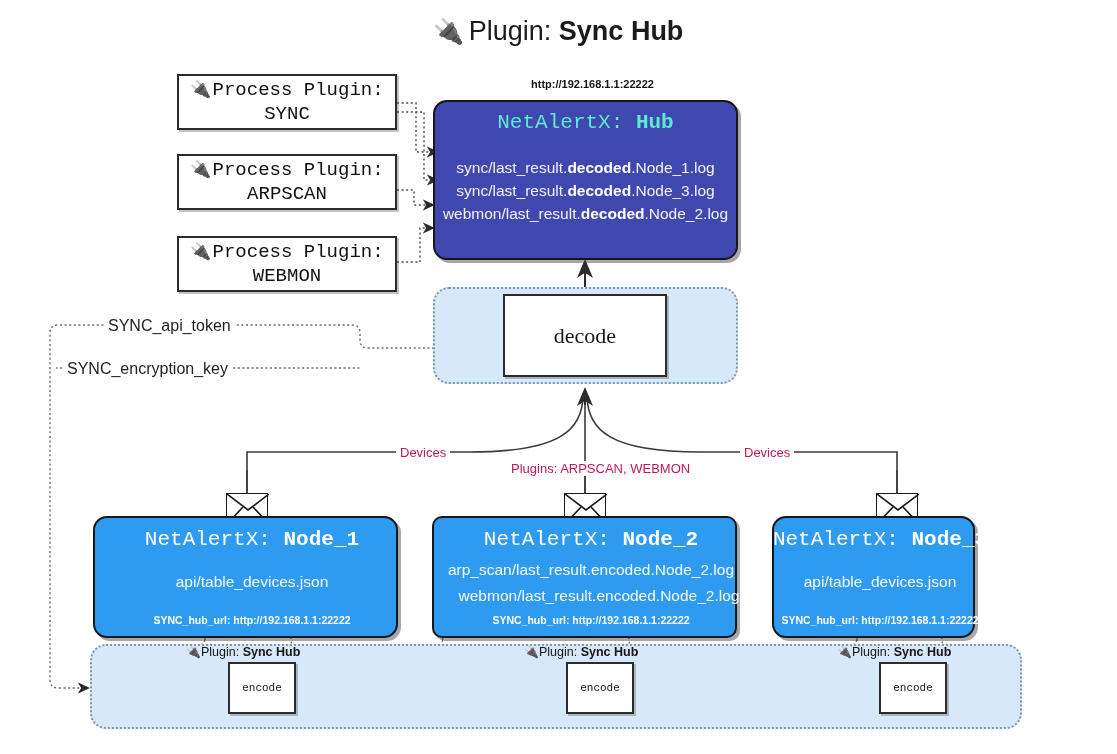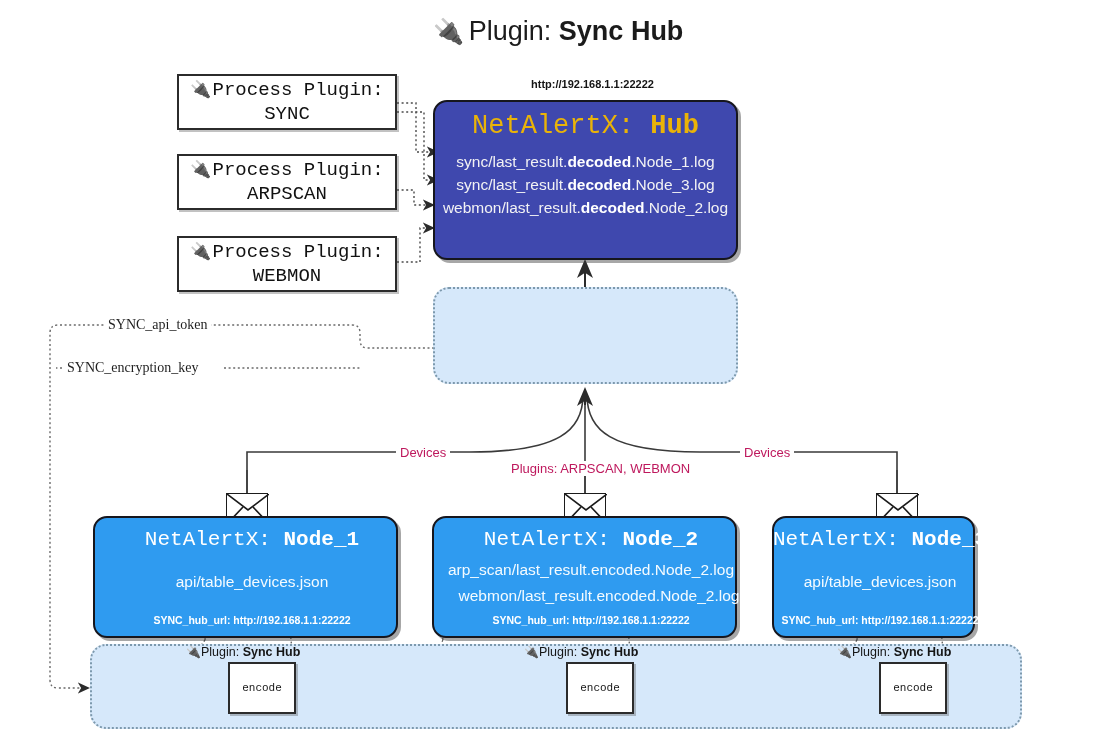--- a/index.html
+++ b/index.html
@@ -25,21 +25,21 @@
          box-shadow:2px 2px 0 rgba(80,80,80,.35);}
   .pplug .l1{white-space:nowrap;}
   .pplug .l2{white-space:nowrap;}
   .pplug .plug{font-family:"DejaVu Sans",sans-serif;font-size:17px;margin-right:1px;}
 
   
   #hub{background:#3f48ae;border:2px solid #16161d;border-radius:14px;
        box-shadow:3px 3px 0 rgba(60,60,60,.45);
        display:flex;flex-direction:column;align-items:center;padding-top:9px;}
   #hub .hub-title{font-family:"Liberation Mono","DejaVu Sans Mono",monospace;
-       font-size:27px;color:#eab308;margin-bottom:9px;white-space:nowrap;}
+       font-size:21px;color:#5eead4;margin-bottom:22px;white-space:nowrap;}
   #hub .hub-title b{font-weight:700;}
   #hub .logline{font-size:15.5px;color:#f2f2f4;white-space:nowrap;margin:2.5px 0;}
   #hub .logline b{font-weight:700;color:#ffffff;text-align:center;}
   #huburl{position:absolute;font-size:11px;color:#141414;white-space:nowrap;font-weight:600;}
 
   
   .bluebox{background:#d6e8fa;border:2px dotted #7d99ad;border-radius:16px;}
 
   .whitebox{background:#ffffff;border:2px solid #2b2b2b;
        display:flex;align-items:center;justify-content:center;
@@ -58,22 +58,22 @@
   .nodebox .n-url{font-size:10.5px;color:#ffffff;white-space:nowrap;font-weight:600;}
 
   
   .envelope{position:absolute;width:42px;height:30px;background:#ffffff;
        border:1.6px solid #1b1b1b;box-sizing:border-box;}
   .envelope svg{position:absolute;left:0;top:0;}
 
   
   .edgelabel{position:absolute;font-size:13px;color:#be185d;background:#ffffff;
        white-space:nowrap;padding:0 4px;}
-  .tokenlabel{position:absolute;font-size:14px;color:#1e1e1e;background:#ffffff;
-       white-space:nowrap;padding:0 3px;font-family:Liberation Serif, serif;}
+  .tokenlabel{position:absolute;font-size:16px;color:#1e1e1e;background:#ffffff;
+       white-space:nowrap;padding:0 3px;}
   .plugcap{position:absolute;font-size:12.5px;color:#151515;white-space:nowrap;}
   .plugcap b{font-weight:700;}
   .plugcap .plug{font-size:12px;}
 </style>
 </head>
 <body>
 
 <div id="stage">
 
   <svg id="edges" viewBox="0 0 1117 754">
@@ -163,20 +163,23 @@
     </div>
     <div class="logline">
       <span>sync/last_result.</span><b>decoded</b><span>.Node_3.log</span>
     </div>
     <div class="logline">
       <span>webmon/last_result.</span><b>decoded</b><span>.Node_2.log</span>
     </div>
   </div>
 
   <div class="node bluebox" style="left:433px;top:287px;width:305px;height:97px;"></div>
+  <div class="node whitebox" id="decode" style="left:503px;top:294px;width:164px;height:83px;">
+    <span>decode</span>
+  </div>
 
   <div class="tokenlabel" style="left:105px;top:317px;">SYNC_api_token</div>
   <div class="tokenlabel" style="left:64px;top:360px;">SYNC_encryption_key</div>
 
   <div class="edgelabel" style="left:396px;top:445px;">Devices</div>
   <div class="edgelabel" style="left:740px;top:445px;">Devices</div>
   <div class="edgelabel" style="left:507px;top:461px;">Plugins: ARPSCAN, WEBMON</div>
 
   <div class="envelope" style="left:226px;top:493px;">
     <svg width="42" height="30" viewBox="0 0 42 30">
@@ -199,21 +202,21 @@
 
   <div class="node nodebox" style="left:93px;top:516px;width:305px;height:122px;">
     <div class="n-title">
       <span>NetAlertX:</span>
       <b>Node_1</b>
     </div>
     <div class="n-line" style="margin-top:22px;">api/table_devices.json</div>
     <div class="n-url" style="margin-top:auto;margin-bottom:10px;">SYNC_hub_url: http://192.168.1.1:22222</div>
   </div>
 
-  <div class="node nodebox" style="left:432px;top:516px;width:305px;height:122px;">
+  <div class="node nodebox" style="left:432px;top:516px;width:305px;height:122px;border-radius:10px;">
     <div class="n-title">
       <span>NetAlertX:</span>
       <b>Node_2</b>
     </div>
     <div class="n-line" style="margin-top:10px;">arp_scan/last_result.encoded.Node_2.log</div>
     <div class="n-line" style="margin-top:8px;margin-left:16px;">webmon/last_result.encoded.Node_2.log</div>
     <div class="n-url" style="margin-top:auto;margin-bottom:10px;">SYNC_hub_url: http://192.168.1.1:22222</div>
   </div>
 
   <div class="node nodebox" style="left:772px;top:516px;width:203px;height:122px;">

